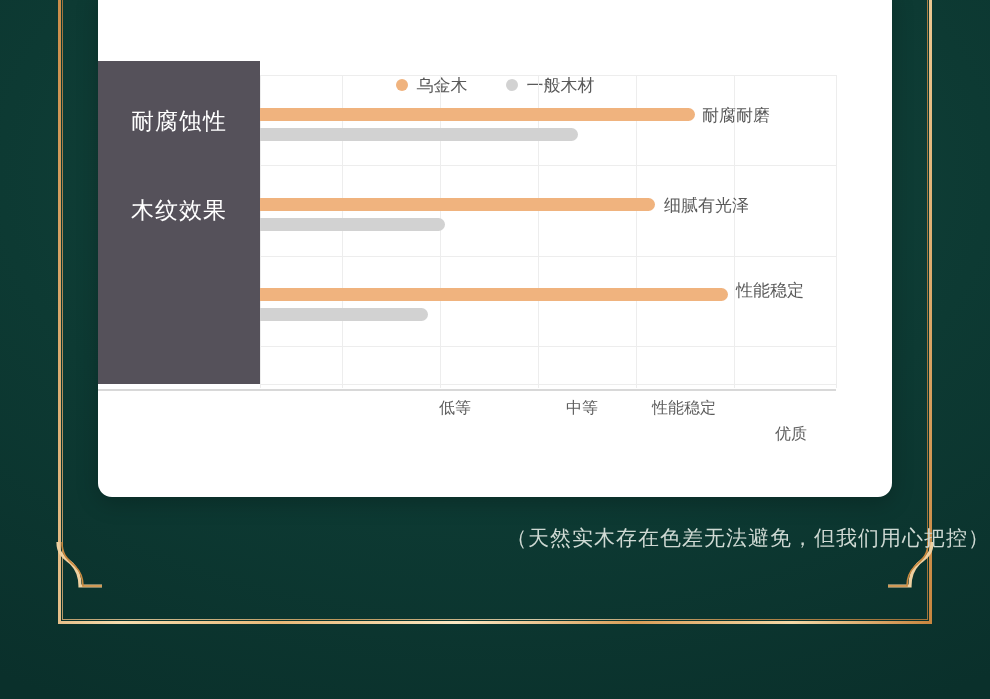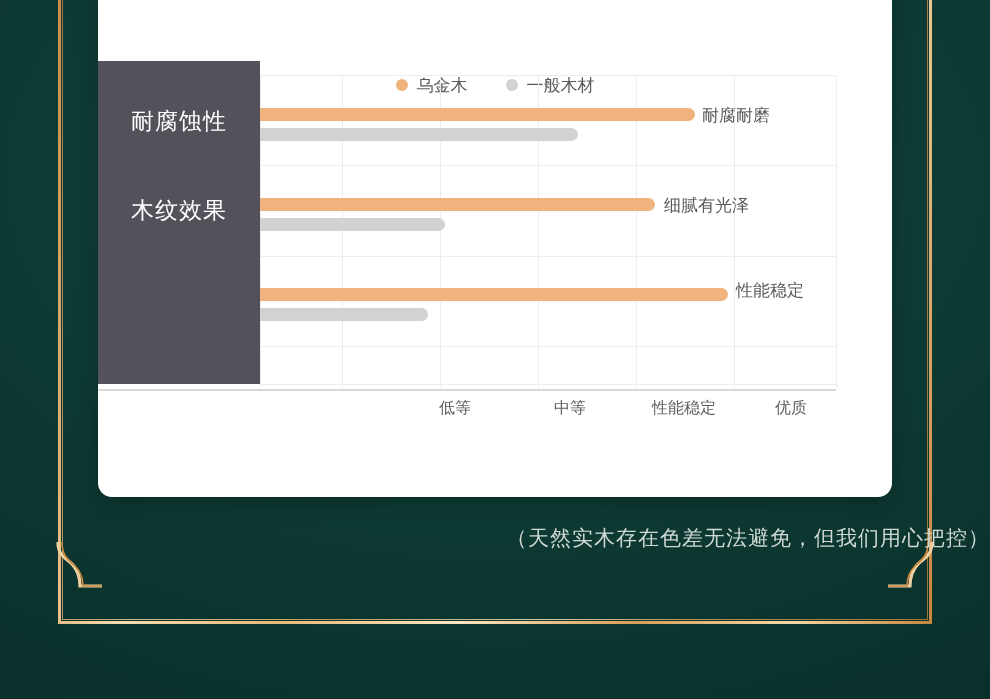--- a/index.html
+++ b/index.html
@@ -163,19 +163,19 @@
     <div class="bar-note" style="left:638px;top:204px;">性能稳定</div>
 
     <div class="catpanel">
       <div class="cat-label" style="top:45px;">耐腐蚀性</div>
       <div class="cat-label" style="top:134px;">木纹效果</div>
     </div>
   </div>
 
   <div class="xticks">
     <div class="xtick" style="left:357px;">低等</div>
-    <div class="xtick" style="left:472px;">中等</div>
+    <div class="xtick" style="left:484px;">中等</div>
     <div class="xtick" style="left:586px;">性能稳定</div>
-    <div class="xtick" style="left:693px;">优质</div>
+    <div class="xtick" style="left:693px;margin-top:26px;">优质</div>
   </div>
 </div>
 
 <div class="caption">（天然实木存在色差无法避免，但我们用心把控）</div>
 
 </body></html>

